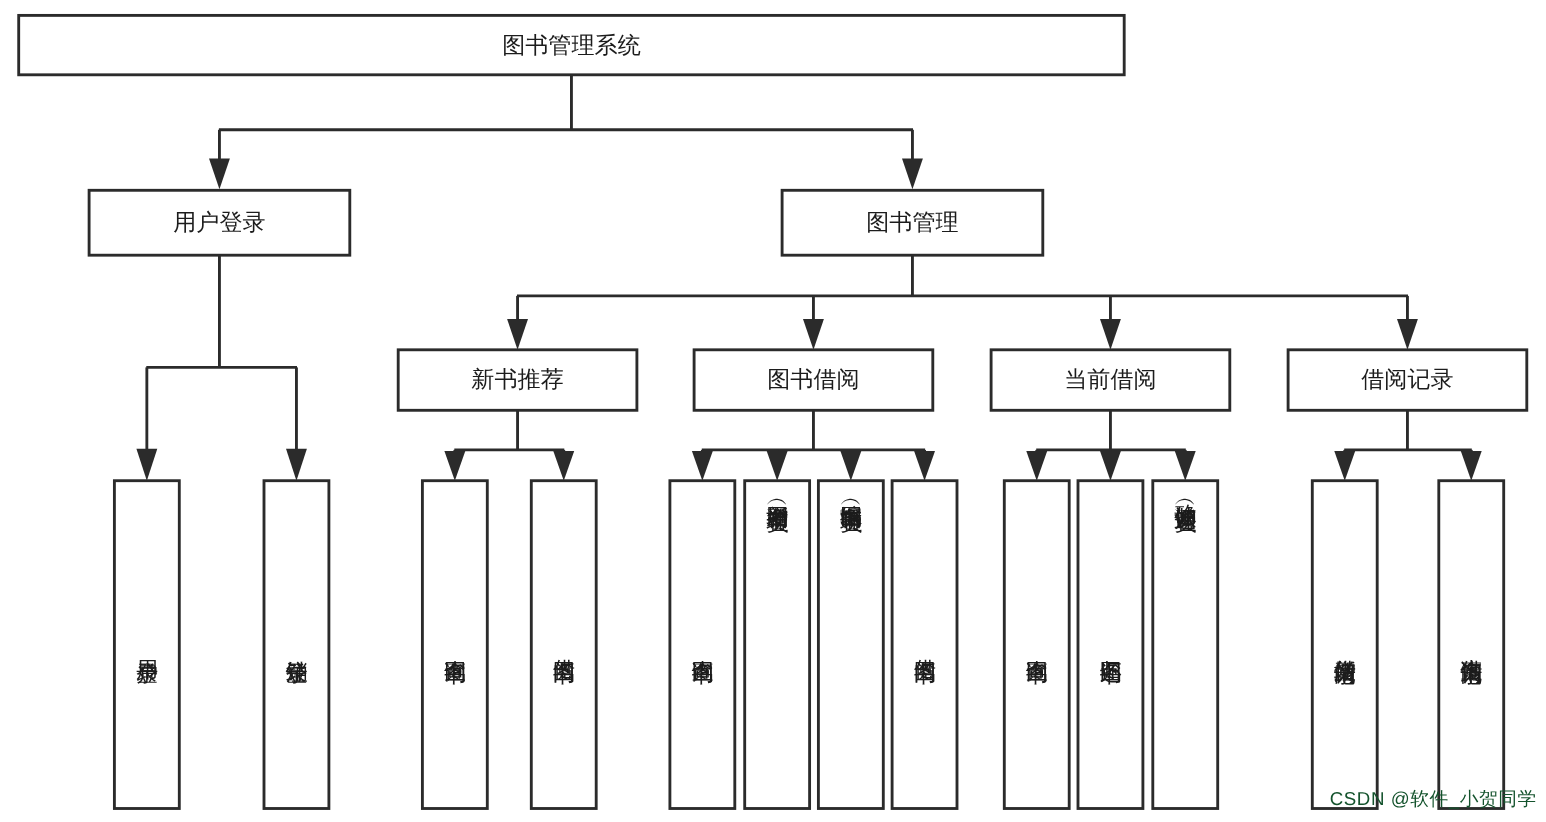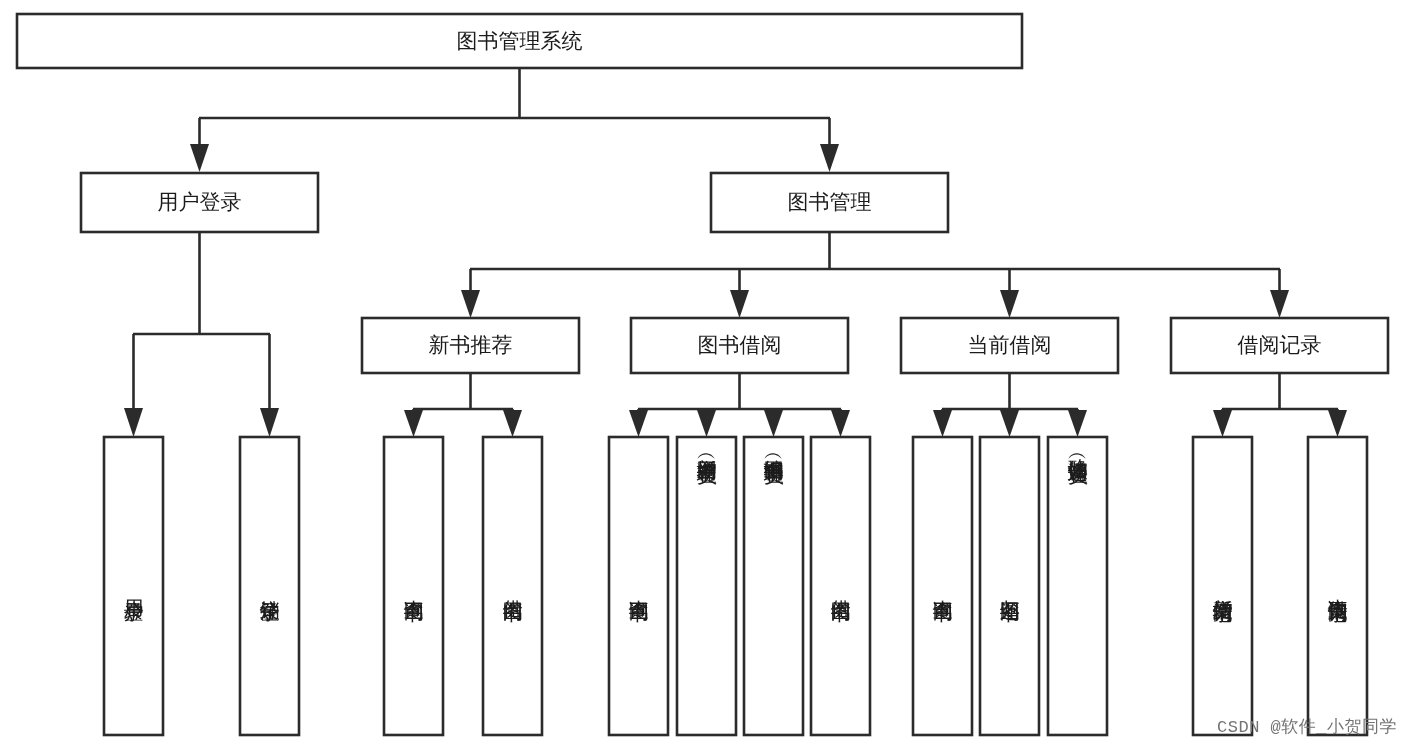--- a/index.html
+++ b/index.html
@@ -60,23 +60,23 @@
     line-height: 1.08;
     color: #1c1c1c;
     letter-spacing: 1px;
     white-space: nowrap;
     pointer-events: none;
   }
   .watermark {
     position: absolute;
     right: 8px;
     bottom: 6px;
-    font-family: Liberation Mono, monospace;
+    font-family: Liberation Sans, sans-serif;
     font-size: 17px;
-    color: #737373;
+    color: #14532d;
     letter-spacing: 0.5px;
     white-space: nowrap;
   }
 </style>
 </head>
 <body>
 
 <div id="diagram-root">
 
   <svg class="diagram-canvas" viewBox="0 0 1405 747" xmlns="http://www.w3.org/2000/svg">

